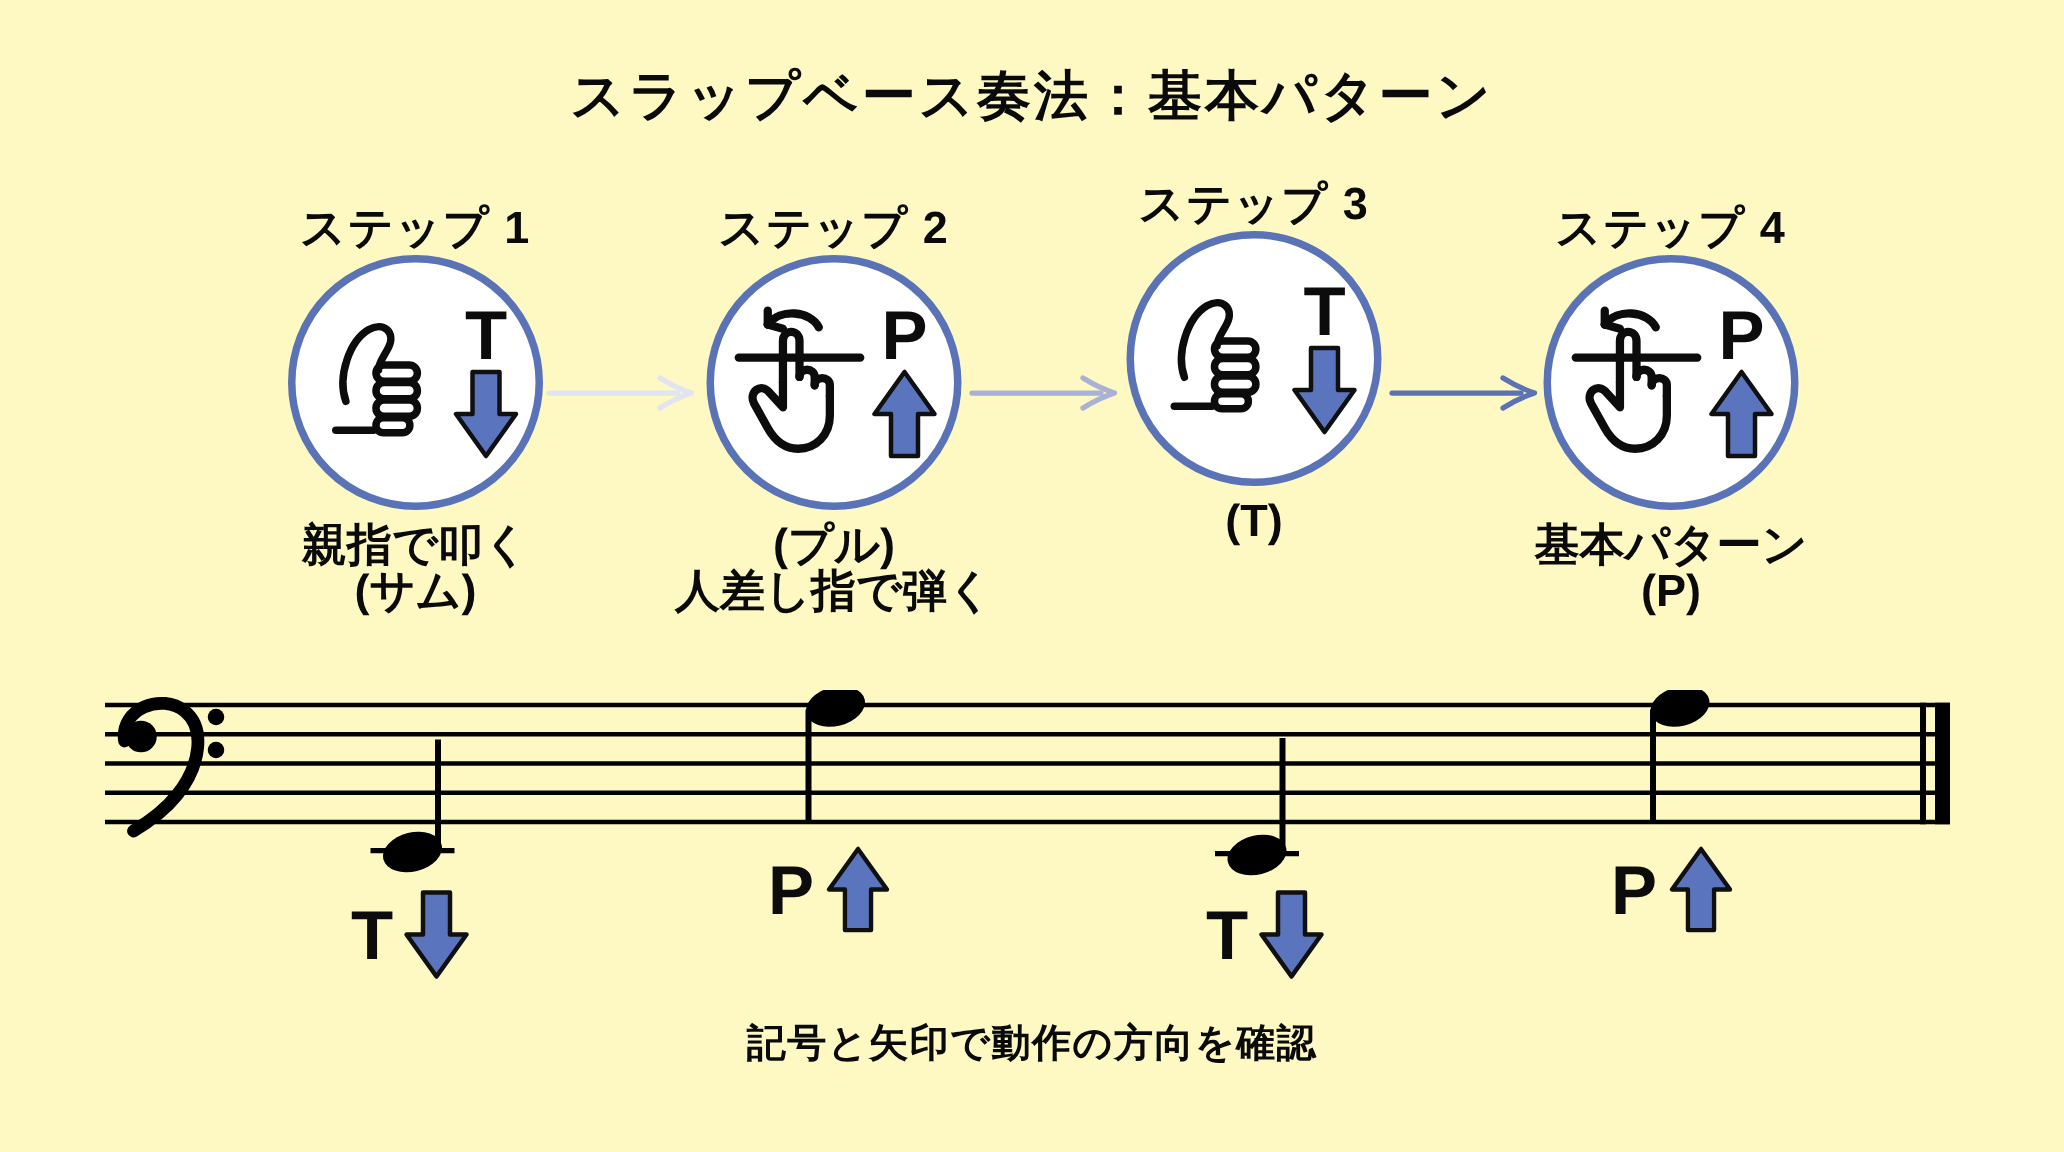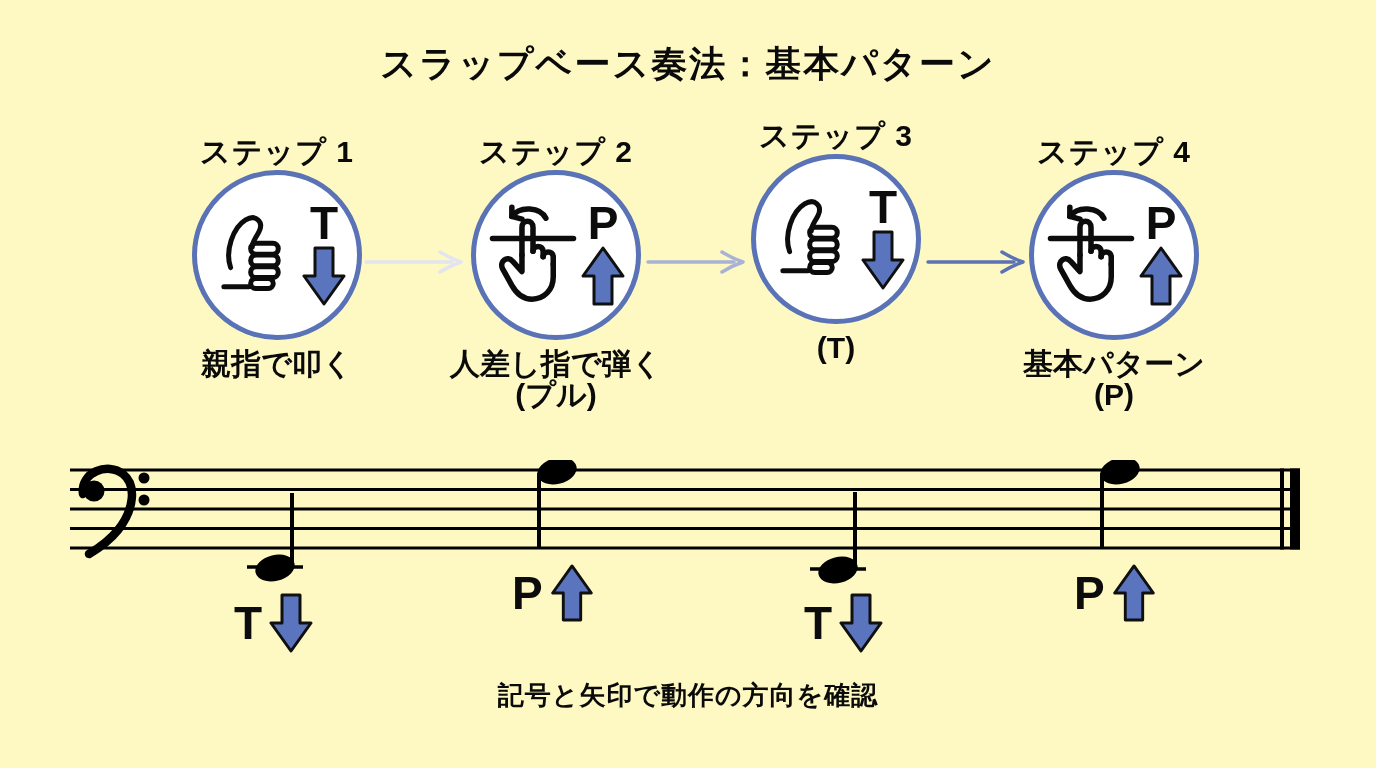--- a/index.html
+++ b/index.html
@@ -55,20 +55,21 @@
       </svg>
       <div class="circle-right">
         <span class="tech-letter">T</span>
         <svg width="44" height="60" viewBox="0 0 44 60">
           <path d="M13 2 H31 V30 H42 L22 58 L2 30 H13 Z" fill="#5b74be" stroke="#101010" stroke-width="3" stroke-linejoin="round"></path>
         </svg>
       </div>
     </div>
     <div class="step-desc">
       <div>親指で叩く</div>
+      <div>(サム)</div>
     </div>
   </div>
 
   <div class="step-col" style="left:441px;top:132px;">
     <div class="step-label">ステップ 2</div>
     <div class="step-circle">
       <svg width="92" height="104" viewBox="0 0 100 112">
         <g fill="none" stroke="#0c0c0c" stroke-width="6" stroke-linecap="round" stroke-linejoin="round">
           <path d="M64 16 C58 4 36 2 27 14"></path>
           <path d="M27 14 L27 4"></path>
@@ -81,22 +82,22 @@
         </g>
       </svg>
       <div class="circle-right">
         <span class="tech-letter">P</span>
         <svg width="44" height="60" viewBox="0 0 44 60">
           <path d="M13 58 H31 V30 H42 L22 2 L2 30 H13 Z" fill="#5b74be" stroke="#101010" stroke-width="3" stroke-linejoin="round"></path>
         </svg>
       </div>
     </div>
     <div class="step-desc">
+      <div>(プル)</div>
       <div>人差し指で弾く</div>
-      <div>(プル)</div>
     </div>
   </div>
 
   <div class="step-col" style="left:721px;top:116px;">
     <div class="step-label">ステップ 3</div>
     <div class="step-circle">
       <svg width="92" height="92" viewBox="0 0 100 110">
         <g fill="none" stroke="#0c0c0c" stroke-width="6" stroke-linecap="round" stroke-linejoin="round">
           <path d="M22 70 C15 50 25 22 40 13 C52 6 62 15 56 27 C52 35 48 39 48 45"></path>
           <path d="M14 93 H44"></path>

